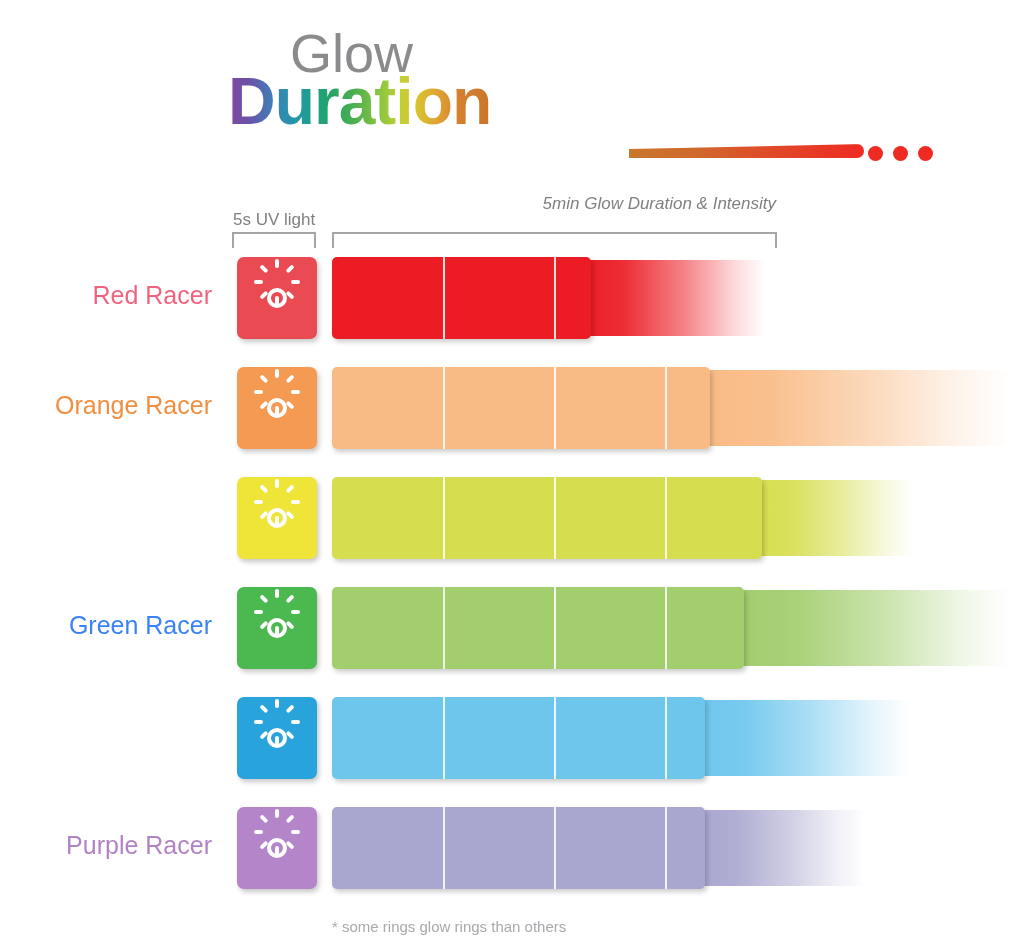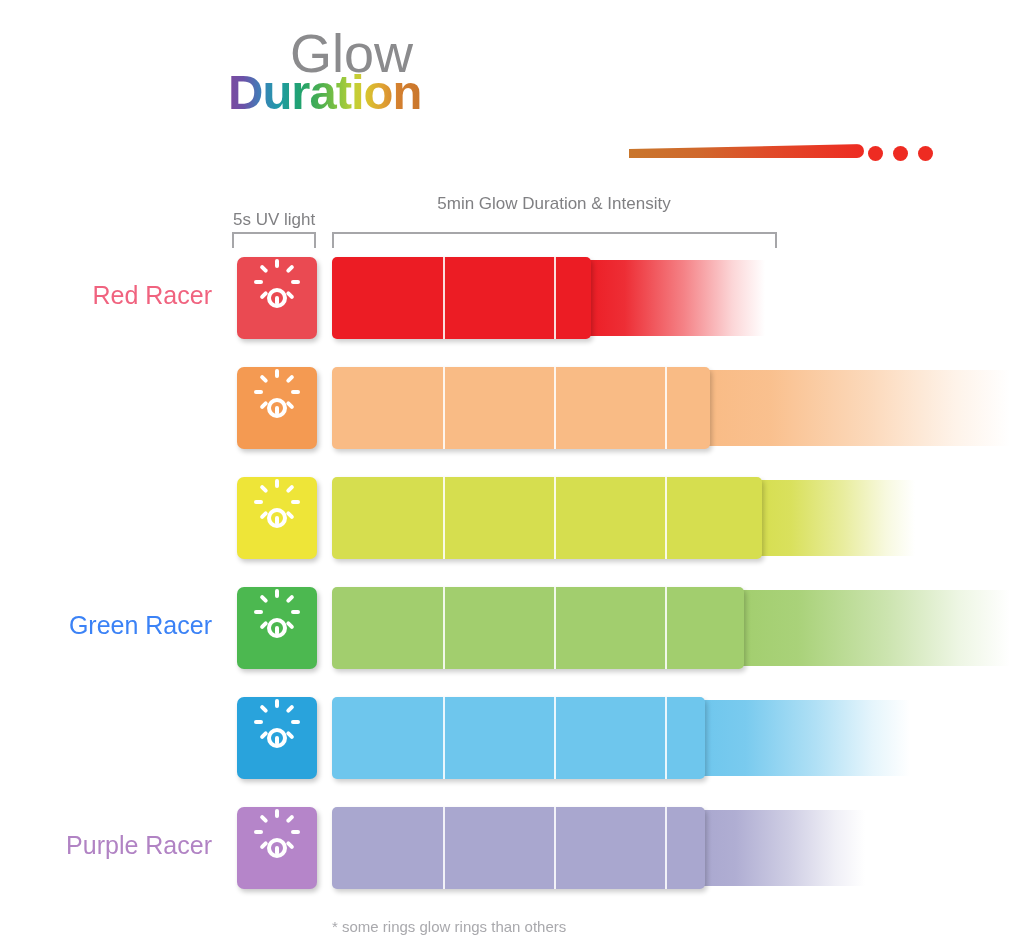--- a/index.html
+++ b/index.html
@@ -16,21 +16,21 @@
   
   .title-block{position:absolute;left:228px;top:26px;width:560px;height:130px;text-align:right;}
   .title-glow{
     position:absolute;left:62px;top:0px;
     font-size:54px;font-weight:300;letter-spacing:0px;
     color:#8b8b8d;line-height:1;
     font-family:"Liberation Sans","DejaVu Sans",sans-serif;
   }
   .title-duration{
     position:absolute;left:0px;top:42px;
-    font-size:49px;font-weight:bold;letter-spacing:-1px;line-height:1;
+    font-size:66px;font-weight:bold;letter-spacing:-1px;line-height:1;
     background:linear-gradient(90deg,
       #7d4a9e 0%, #6b52a8 8%, #3f7fb8 17%, #1f9aa8 26%,
       #22a36c 38%, #4caf4f 48%, #8cc63f 58%, #c3cf36 66%,
       #d8c32e 72%, #dfa232 80%, #d4802f 88%, #c9762c 100%);
     -webkit-background-clip:text;background-clip:text;
     -webkit-text-fill-color:transparent;color:transparent;
   }
   .title-tail{
     position:absolute;left:401px;top:118px;width:235px;height:14px;
     border-radius:0 7px 7px 0;
@@ -46,21 +46,21 @@
   .title-dots i:nth-child(2){left:25px;}
   .title-dots i:nth-child(3){left:50px;}
 
   
   .col-head{
     position:absolute;font-size:17px;color:#808083;
     font-family:"Liberation Sans","DejaVu Sans",sans-serif;
     white-space:nowrap;
   }
   .col-head.uv{left:233px;top:194px;margin-top:16px;}
-  .col-head.glow{left:332px;top:194px;width:444px;text-align:center;}
+  .col-head.glow{left:332px;top:194px;width:444px;text-align:right;font-style:italic;}
 
   .bracket{position:absolute;height:14px;border:2px solid #a6a6a9;border-bottom:none;}
   .bracket.uv{left:232px;top:232px;width:80px;}
   .bracket.glow{left:332px;top:232px;width:441px;}
 
   
   .row{position:absolute;left:0;width:822px;height:110px;}
   .row-label{
     position:absolute;left:0px;top:38px;width:212px;
     text-align:right;font-size:25px;line-height:1;
@@ -145,20 +145,21 @@
         </div>
         <div class="bar-wrap" style="width: 433px;">
           <div class="bar-fade" style="left: 253px; width: 180px; background: linear-gradient(90deg, rgb(236, 28, 36) 0%, rgba(236, 28, 36, 0.92) 22%, rgba(236, 28, 36, 0.55) 55%, rgba(236, 28, 36, 0.18) 82%, rgba(236, 28, 36, 0) 100%);"></div>
           <div class="bar-solid" style="width: 259px; background: rgb(236, 28, 36);">
             <div class="divider" style="left: 111px;"></div>
             <div class="divider" style="left: 222px;"></div>
           </div>
         </div>
       </div>
       <div class="row" style="top: 355px;">
+        <div class="row-label" style="color: rgb(241, 142, 63);">Orange Racer</div>
         <div class="uv-tile" style="background: rgb(244, 154, 82);">
           <div class="sun">
             <div class="ring"></div>
             <div class="ray" style="transform: translate(-2px, -2px) rotate(0deg);"></div>
             <div class="ray" style="transform: translate(-2px, -2px) rotate(45deg);"></div>
             <div class="ray" style="transform: translate(-2px, -2px) rotate(90deg);"></div>
             <div class="ray" style="transform: translate(-2px, -2px) rotate(135deg);"></div>
             <div class="ray" style="transform: translate(-2px, -2px) rotate(180deg);"></div>
             <div class="ray" style="transform: translate(-2px, -2px) rotate(225deg);"></div>
             <div class="ray" style="transform: translate(-2px, -2px) rotate(270deg);"></div>

